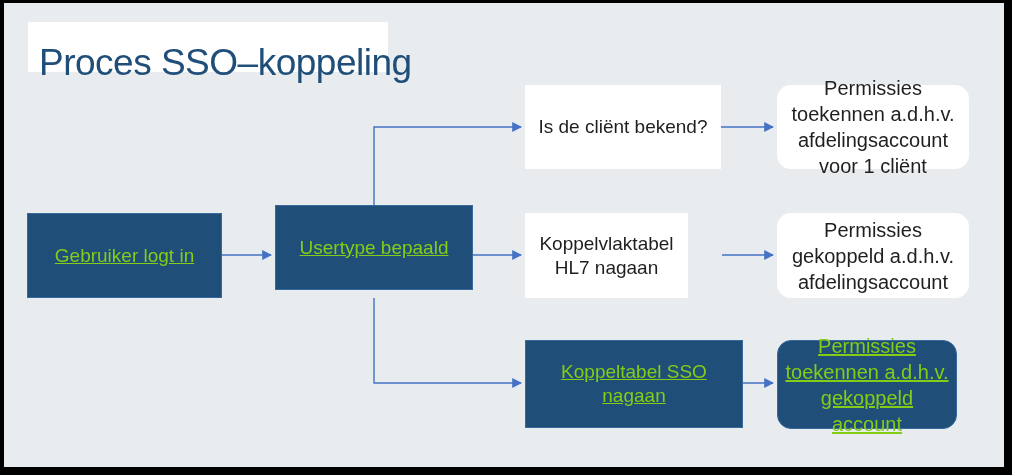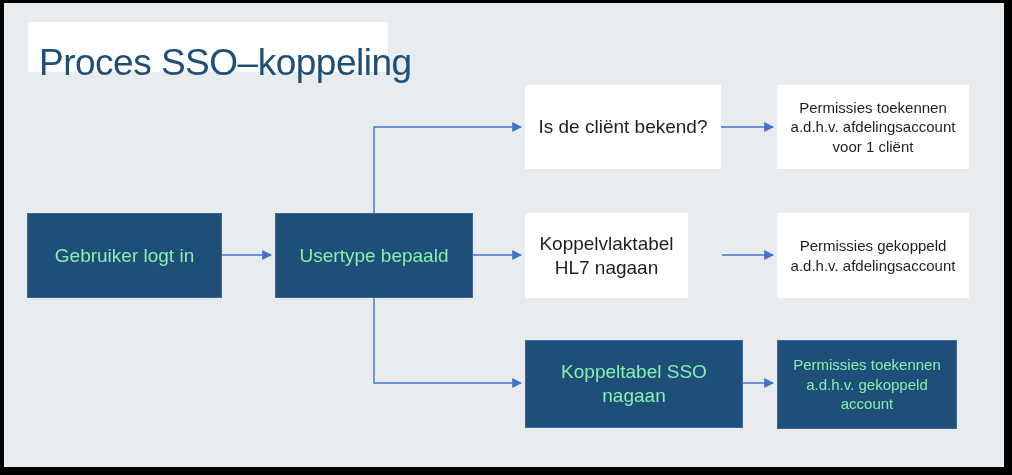--- a/index.html
+++ b/index.html
@@ -56,34 +56,36 @@
     align-items: center;
     justify-content: center;
     text-align: center;
     box-sizing: border-box;
     font-size: 19px;
     line-height: 1.25;
     padding: 0 8px;
   }
   .node.dark {
     background: #1f4e79;
-    color: #86efac;
+    color: #84cc16;
     border: 1px solid #38699c;
+    text-decoration: underline;
   }
   .node.light {
     background: #ffffff;
     color: #1f1f1f;
   }
   .node.small {
-    font-size: 15px;
+    font-size: 20px;
     line-height: 1.3;
     padding: 8px 6px;
+    border-radius: 14px;
   }
   .n-login     { left: 23px;  top: 210px; width: 195px; height: 85px; }
-  .n-usertype  { left: 271px; top: 210px; width: 198px; height: 85px; }
+  .n-usertype  { left: 271px; top: 202px; width: 198px; height: 85px; }
   .n-client    { left: 521px; top: 82px;  width: 196px; height: 84px; }
   .n-hl7       { left: 521px; top: 210px; width: 163px; height: 85px; }
   .n-sso       { left: 521px; top: 337px; width: 218px; height: 88px; }
   .n-perm1     { left: 773px; top: 82px;  width: 192px; height: 84px; }
   .n-perm2     { left: 773px; top: 210px; width: 192px; height: 85px; }
   .n-perm3     { left: 773px; top: 337px; width: 180px; height: 89px; }
 </style>
 </head>
 <body>
 

